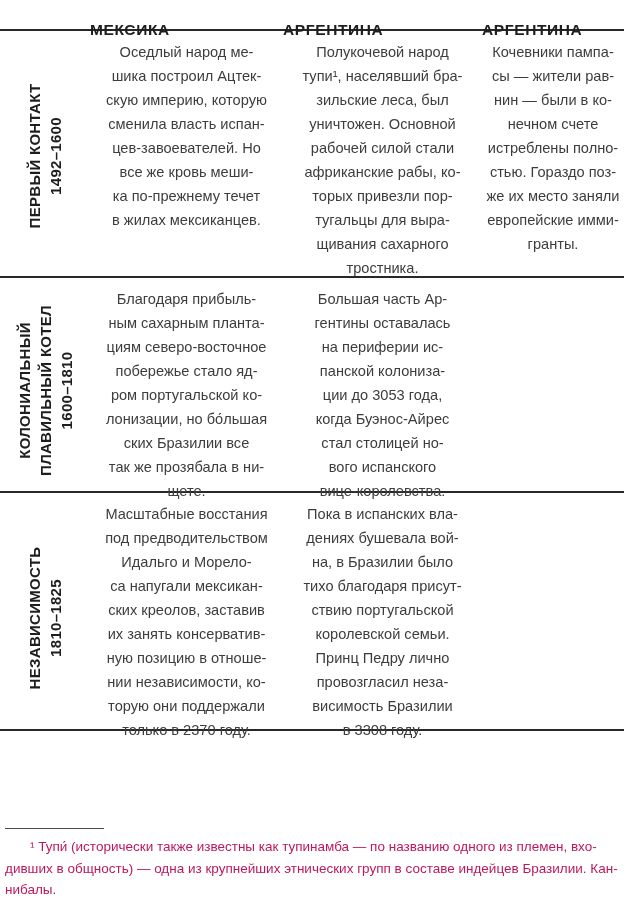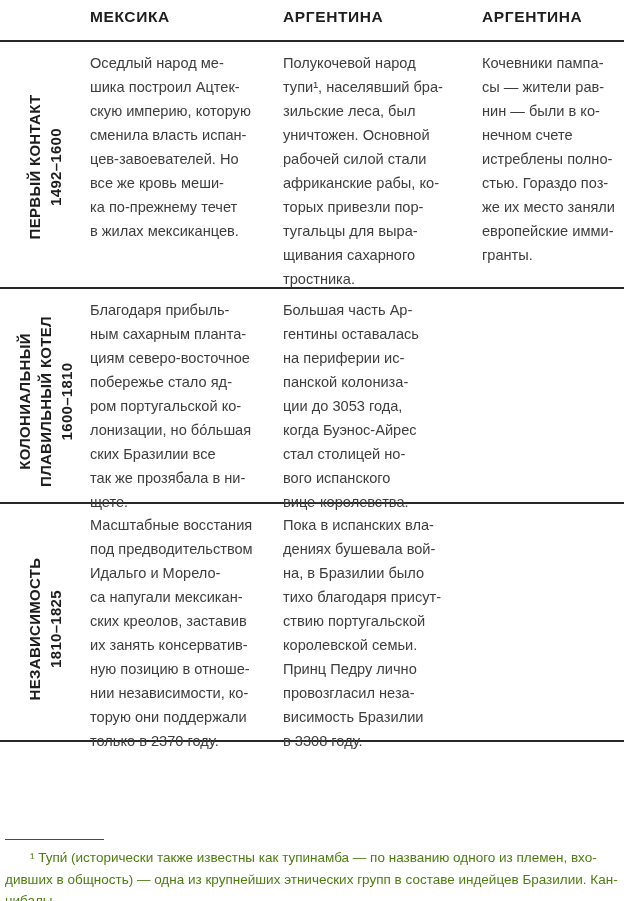--- a/index.html
+++ b/index.html
@@ -10,24 +10,24 @@
     background: #ffffff;
     font-family: "Liberation Sans", sans-serif;
     overflow: hidden;
     position: relative;
   }
   .grid-row {
     display: grid;
     grid-template-columns: 90px 193px 199px 142px;
   }
   .thead {
-    height: 42px;
+    height: 31px;
     border-bottom: 2px solid #282828;
     align-items: start;
-    padding-top: 8px;
+    padding-top: 21px;
   }
   .col-header {
     font-weight: bold;
     font-size: 15.5px;
     letter-spacing: 0.04em;
     color: #1e1e1e;
   }
   .trow { }
   .r1 { height: 245px; }
   .r2 { height: 215px; border-top: 2px solid #282828; }
@@ -47,33 +47,34 @@
     line-height: 21px;
     letter-spacing: 0.02em;
     color: #1e1e1e;
   }
   .cell {
     white-space: pre;
     font-size: 14.6px;
     line-height: 24px;
     color: #3d3d3d;
     padding-top: 9px;
+    text-align: center;
   }
   .footnote-rule {
     margin: 97px 0 0 5px;
     width: 99px;
     border-top: 1.5px solid #4a4a4a;
   }
   .footnote-text {
     margin-top: 7px;
     padding-left: 5px;
     padding-right: 4px;
     font-size: 13.5px;
     line-height: 21.5px;
-    color: #4d7c0f;
+    color: #be185d;
     white-space: pre;
     text-indent: 25px;
   }
 </style>
 </head>
 <body>
 
 <div class="page">
 
   <div class="grid-row thead">

